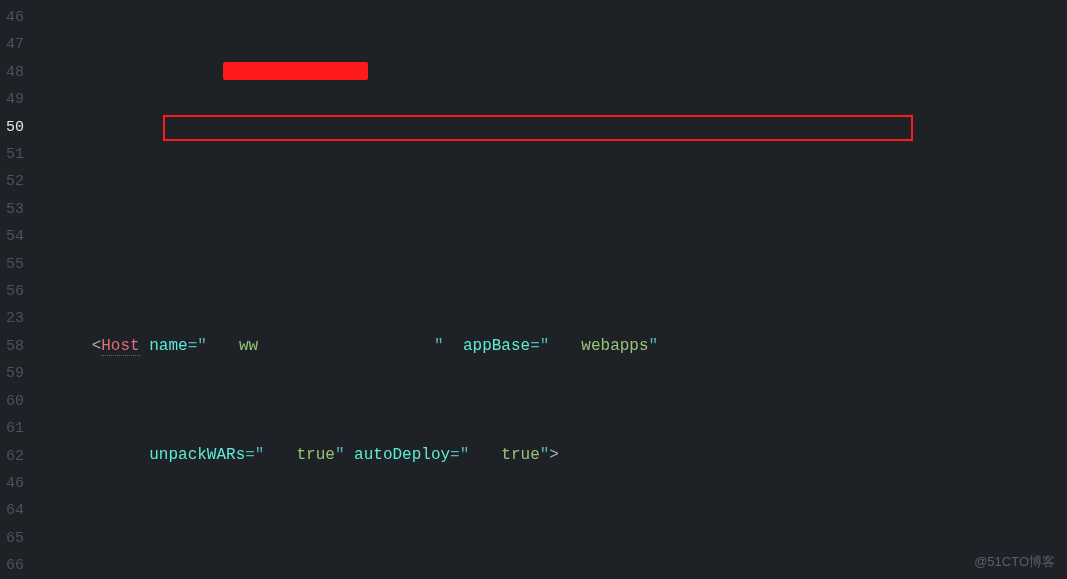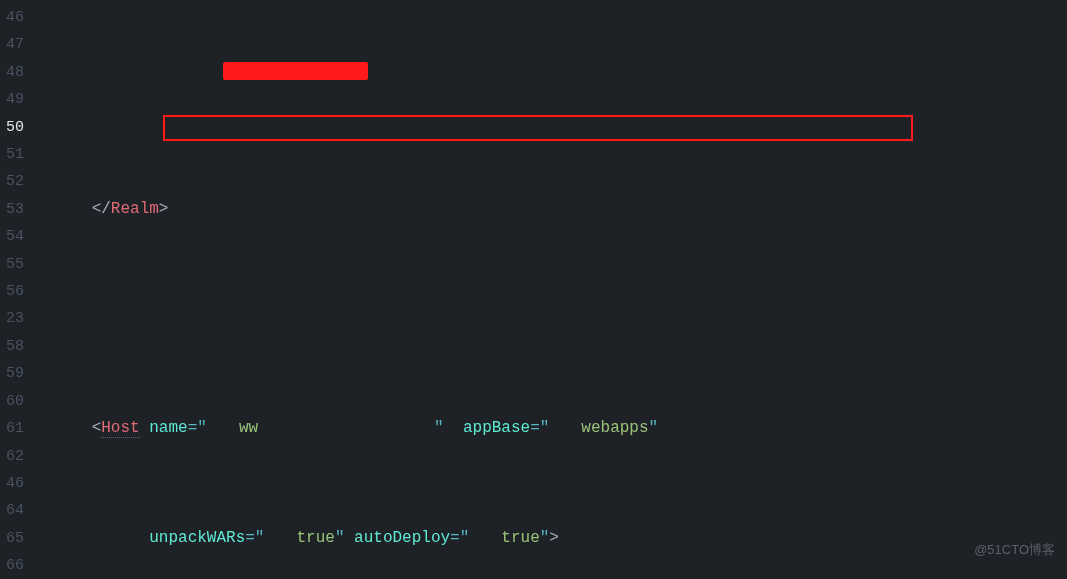--- a/index.html
+++ b/index.html
@@ -52,21 +52,21 @@
   }
   .redbox {
     position: absolute;
     border: 2px solid #ff1a1a;
     z-index: 6;
     pointer-events: none;
   }
   .watermark {
     position: absolute;
     right: 12px;
-    bottom: 20px;
+    bottom: 8px;
     color: #5a606b;
     font-size: 13px;
     font-family: sans-serif;
   }
 </style>
 </head>
 <body>
 
 <div class="editor">
   <div class="gutter">
@@ -92,21 +92,20 @@
     <div class="ln">65</div>
     <div class="ln">66</div>
   </div>
 
   <div class="code">
     
     <div class="redact" style="top:62px; left:189px; width:145px;"></div>
     <div class="redbox" style="top:115px; left:129px; width:750px; height:26px;"></div>
 
     
-    <div class="line">      <span class="tag-bracket">&lt;</span><span class="tag-bracket">/</span><span class="tag-name">Realm</span><span class="tag-bracket">&gt;</span></div>
     
     <div class="line"></div>
     
     <div class="line">      <span class="tag-bracket">&lt;</span><span class="tag-name dotted">Host</span> <span class="attr-name">name</span><span class="attr-eq">=</span><span class="str-quote">"</span><span class="str">ww</span><span class="str">               </span><span class="str-quote">"</span>  <span class="attr-name">appBase</span><span class="attr-eq">=</span><span class="str-quote">"</span><span class="str">webapps</span><span class="str-quote">"</span></div>
     
     <div class="line">            <span class="attr-name">unpackWARs</span><span class="attr-eq">=</span><span class="str-quote">"</span><span class="str">true</span><span class="str-quote">"</span> <span class="attr-name">autoDeploy</span><span class="attr-eq">=</span><span class="str-quote">"</span><span class="str">true</span><span class="str-quote">"</span><span class="tag-bracket">&gt;</span></div>
     
     
     
     

